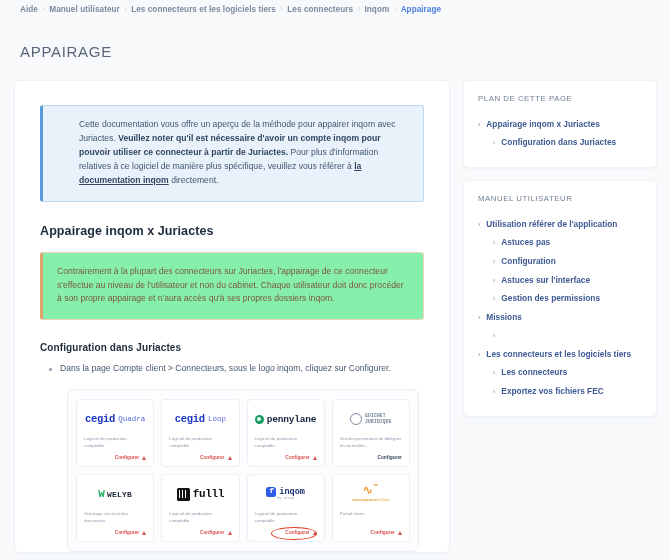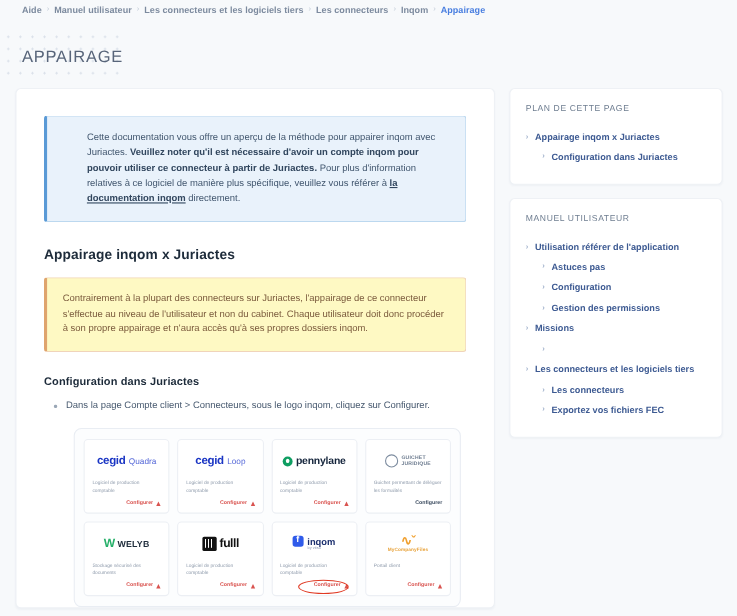--- a/index.html
+++ b/index.html
@@ -100,21 +100,21 @@
     font-size: 8.6px;
   }
   .callout.info {
     background: #e9f2fb;
     border: 1px solid #bcd8ef;
     border-left: 3px solid #5a9ad6;
     color: #41566e;
     padding-left: 36px;
   }
   .callout.warn {
-    background: #fef9c3;
+    background: #86efac;
     border: 1px solid #f0d4ba;
     border-left: 3px solid #dfa46d;
     color: #7a5a3c;
     margin-top: 6px;
   }
   .callout b { font-weight: 700; color: #31465e; }
   .callout a.doc-link {
     color: #31465e;
     font-weight: 700;
     text-decoration: underline;
@@ -182,20 +182,21 @@
     display: flex;
     flex-direction: column;
     position: relative;
   }
   .conn-logo {
     height: 22px;
     display: flex;
     align-items: center;
     justify-content: center;
     gap: 3px;
+    font-family: Liberation Mono, monospace;
   }
   .logo-cegid {
     font-size: 10.5px;
     font-weight: 700;
     color: #1b36c4;
     letter-spacing: -.3px;
   }
   .logo-cegid-sub {
     font-size: 7.5px;
     font-weight: 500;
@@ -496,20 +497,24 @@
           <a class="side-link lvl2" href="#">
             <span class="chev">›</span>
             <span>Astuces pas</span>
           </a>
           <a class="side-link lvl2" href="#">
             <span class="chev">›</span>
             <span>Configuration</span>
           </a>
           <a class="side-link lvl2" href="#">
             <span class="chev">›</span>
+            <span>Astuces sur l'interface</span>
+          </a>
+          <a class="side-link lvl2" href="#">
+            <span class="chev">›</span>
             <span>Gestion des permissions</span>
           </a>
           <a class="side-link" href="#">
             <span class="chev">›</span>
             <span>Missions</span>
           </a>
           <a class="side-link lvl2" href="#">
             <span class="chev">›</span>
           </a>
           <a class="side-link" href="#">

